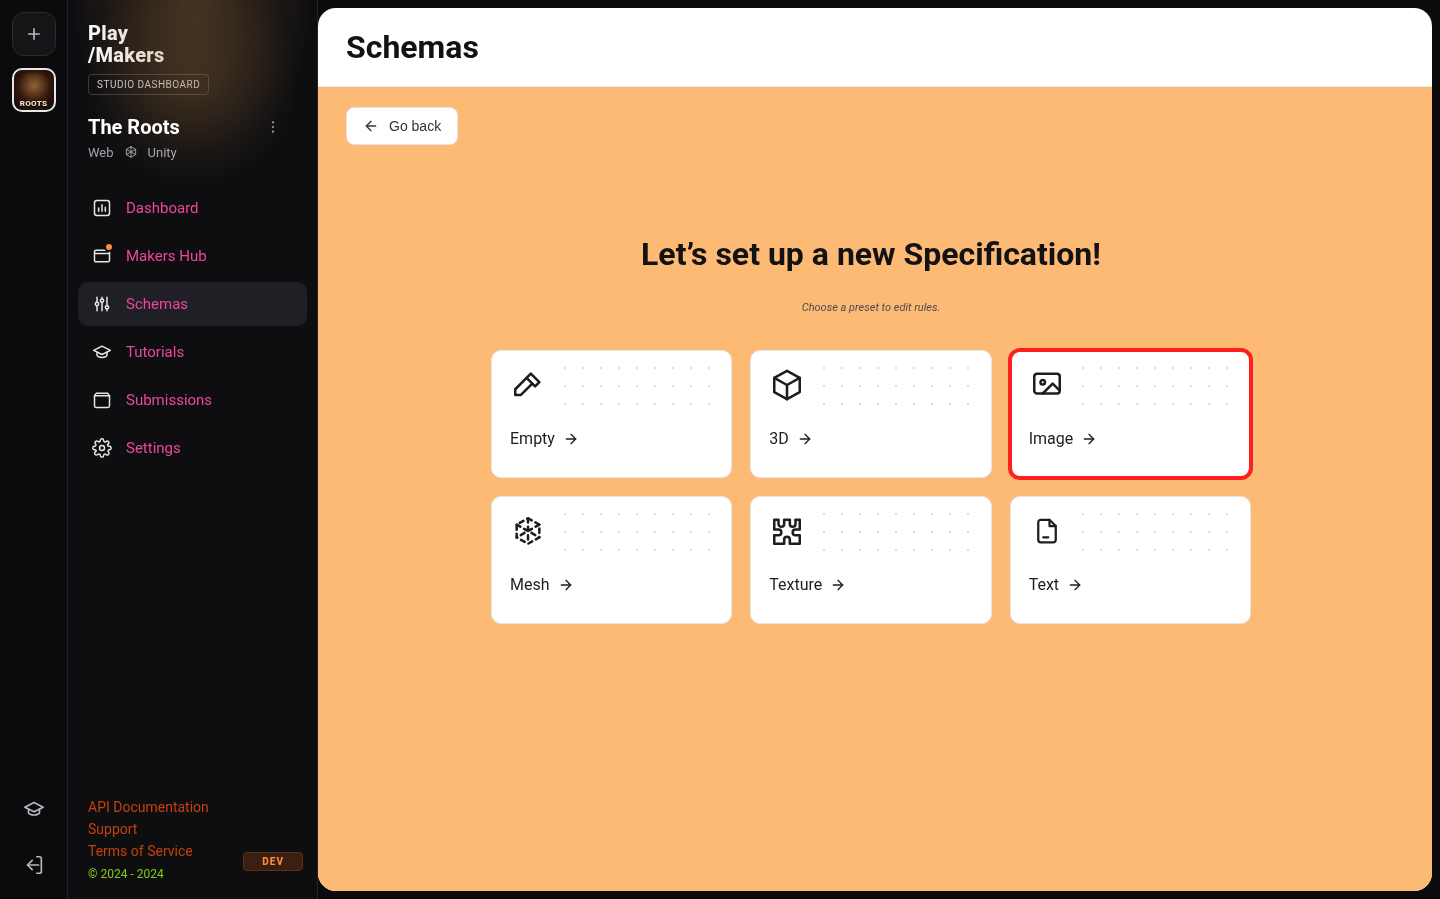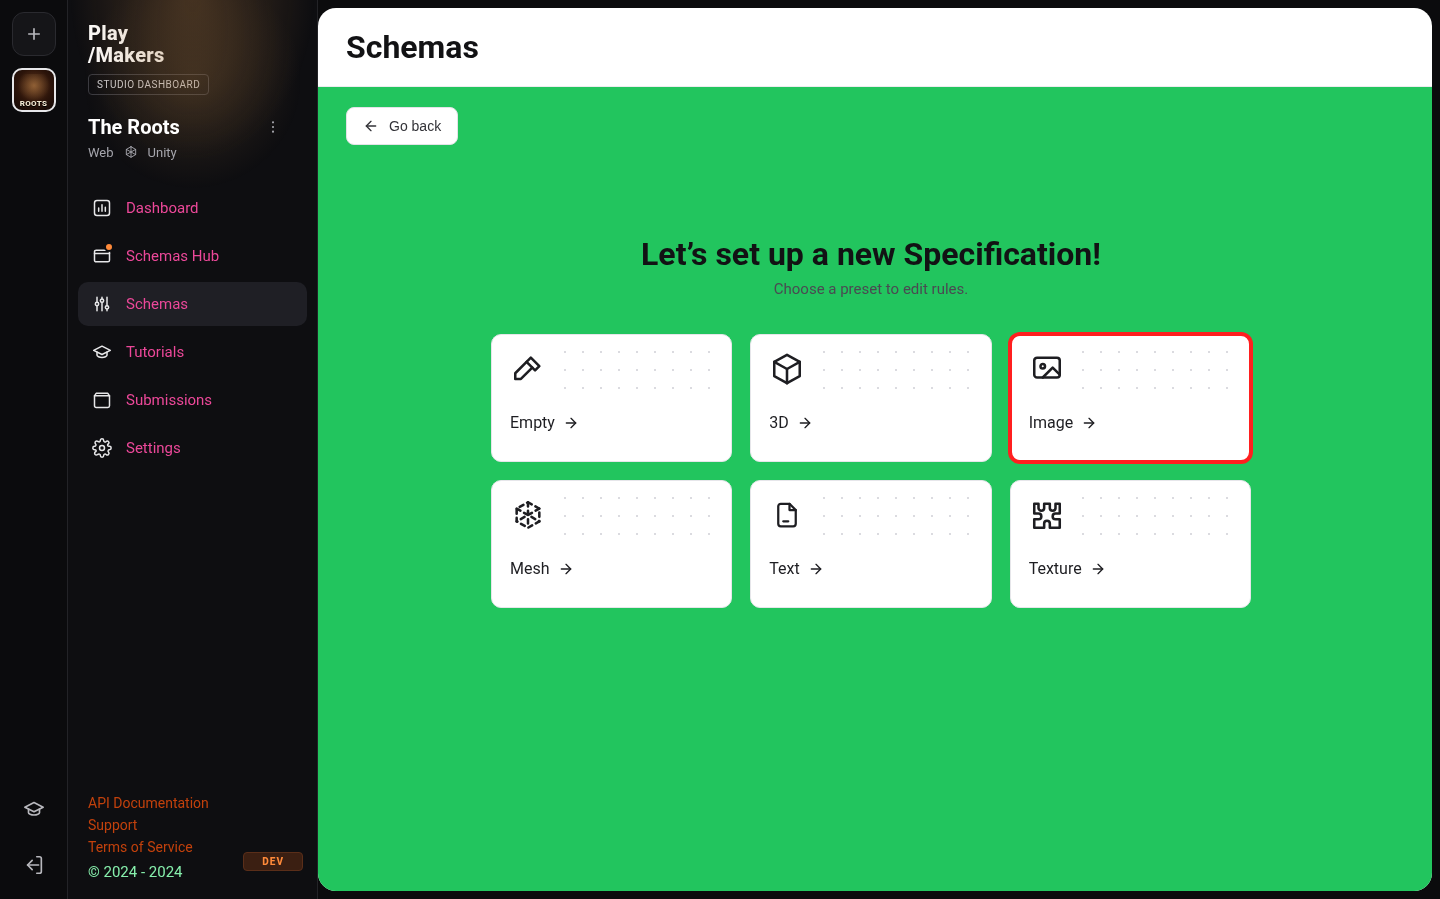--- a/index.html
+++ b/index.html
@@ -29,35 +29,35 @@
   .project .dots { width:24px; height:24px; display:flex; align-items:center; justify-content:center; color:#a5a5ac; border-radius:6px; cursor:pointer; }
 
   .nav { padding:18px 10px; display:flex; flex-direction:column; gap:4px; }
   .nav a { position:relative; display:flex; align-items:center; gap:14px; padding:12px 14px; border-radius:10px; color:#ec4899; text-decoration:none; font-size:15px; cursor:pointer;text-align:right; }
   .nav a.active { background:#1f1f25; }
   .nav a .ico { width:20px; height:20px; display:flex; align-items:center; justify-content:center; color:#e7e7e9; }
   .nav a .badge-dot { position:absolute; left:26px; top:8px; width:10px; height:10px; border-radius:50%; background:#ff8a3a; border:2px solid #0e0e11; }
 
   .sidebar-footer { margin-top:auto; padding:18px 20px; color:#b8b8bd; font-size:14px; }
   .sidebar-footer a { display:block; color:#c2410c; text-decoration:none; margin:6px 0; cursor:pointer; }
-  .sidebar-footer .copyright { color:#86efac; margin-top:8px; font-size:15px; }
+  .sidebar-footer .copyright { color:#84cc16; margin-top:8px; font-size:12px; }
   .dev-pill { position:absolute; right:14px; bottom:28px; background:#3b1f12; color:#ff8a3a; border:1px solid #5a2e19; font-size:10px; font-weight:800; letter-spacing:1px; padding:3px 18px; border-radius:4px; }
 
   
   .main { flex:1; display:flex; padding:8px 8px 8px 0; }
   .panel { flex:1; background:#ffffff; border-radius:18px; display:flex; flex-direction:column; overflow:hidden; }
   .panel-header { padding:20px 28px; border-bottom:1px solid #ececef; }
   .panel-header h2 { font-size:32px; font-weight:700; color:#121214; }
-  .panel-body { flex:1; background:#22c55e; padding:20px 36px 24px 28px; overflow:auto; }
+  .panel-body { flex:1; background:#fdba74; padding:20px 36px 24px 28px; overflow:auto; }
 
   .go-back { display:inline-flex; align-items:center; gap:10px; background:#fff; border:1px solid #e3e3e7; color:#333338; border-radius:8px; padding:10px 16px; font-size:14px; cursor:pointer; }
 
   .center { max-width:820px; margin:90px auto 0 auto; text-align:center; color:#121214; }
   .center h3 { font-size:32px; font-weight:700; }
-  .center p { margin-top:7px; color:#4a4a52; font-size:15px; }
+  .center p { margin-top:28px; color:#4a4a52; font-size:11px;font-style:italic; }
 
   .grid { display:grid; grid-template-columns: repeat(3, 1fr); gap:18px; margin:36px auto 0 auto; max-width:760px; }
   .card { position:relative; background:#fff; border:1px solid #e6e6ea; border-radius:10px; padding:16px 18px 20px 18px; min-height:128px; cursor:pointer; text-align:left; overflow:hidden; }
   .card .dots-bg { position:absolute; inset:8px 8px auto auto; width:70%; height:56px; background-image: radial-gradient(#d7d7dc 1px, transparent 1px); background-size: 18px 18px; opacity:.9; pointer-events:none; }
   .card .ico { width:36px; height:36px; display:flex; align-items:center; justify-content:center; color:#1e1e22; }
   .card .label { margin-top:26px; display:flex; align-items:center; gap:8px; color:#1e1e22; font-size:16px; }
   .card.highlight { outline:4px solid #ff1f1f; outline-offset:-2px; border-color:#ff1f1f; }
 
   
   svg { display:block; }
@@ -142,21 +142,21 @@
       <span>Dashboard</span>
     </a>
     <a>
       <span class="ico">
         <svg width="20" height="20" viewBox="0 0 24 24" fill="none" stroke="currentColor" stroke-width="1.8" stroke-linecap="round">
             <rect x="3" y="5" width="18" height="14" rx="2"></rect>
             <path d="M3 9h18"></path>
           </svg>
       </span>
       <span class="badge-dot"></span>
-      <span>Schemas Hub</span>
+      <span>Makers Hub</span>
     </a>
     <a class="active">
       <span class="ico">
         <svg width="20" height="20" viewBox="0 0 24 24" fill="none" stroke="currentColor" stroke-width="1.8" stroke-linecap="round">
             <path d="M6 4v6M6 14v6M12 4v2M12 10v10M18 4v10M18 18v2"></path>
             <circle cx="6" cy="12" r="2"></circle>
             <circle cx="12" cy="8" r="2"></circle>
             <circle cx="18" cy="16" r="2"></circle>
           </svg>
       </span>
@@ -296,46 +296,46 @@
                     <path d="M5 12h14"></path>
                     <path d="M12 5l7 7-7 7"></path>
                   </svg>
                 </span>
             </div>
           </div>
 
           <div class="card">
             <div class="dots-bg"></div>
             <span class="ico">
+              <svg width="34" height="34" viewBox="0 0 24 24" fill="none" stroke="currentColor" stroke-width="1.8" stroke-linecap="round" stroke-linejoin="round">
+                  <path d="M14 4h-4v3a2 2 0 1 1-4 0V4H3v7h3a2 2 0 1 1 0 4H3v6h7v-3a2 2 0 1 1 4 0v3h7v-6h-3a2 2 0 1 1 0-4h3V4h-3v3a2 2 0 1 1-4 0V4z"></path>
+                </svg>
+            </span>
+            <div class="label">
+              <span>Texture</span>
+              <span>
+                  <svg width="16" height="16" viewBox="0 0 24 24" fill="none" stroke="currentColor" stroke-width="2" stroke-linecap="round" stroke-linejoin="round">
+                    <path d="M5 12h14"></path>
+                    <path d="M12 5l7 7-7 7"></path>
+                  </svg>
+                </span>
+            </div>
+          </div>
+
+          <div class="card">
+            <div class="dots-bg"></div>
+            <span class="ico">
               <svg width="30" height="34" viewBox="0 0 24 24" fill="none" stroke="currentColor" stroke-width="1.8" stroke-linecap="round" stroke-linejoin="round">
                   <path d="M14 3H7a2 2 0 0 0-2 2v14a2 2 0 0 0 2 2h10a2 2 0 0 0 2-2V8z"></path>
                   <path d="M14 3v5h5"></path>
                   <path d="M9 17h4"></path>
                 </svg>
             </span>
             <div class="label">
               <span>Text</span>
-              <span>
-                  <svg width="16" height="16" viewBox="0 0 24 24" fill="none" stroke="currentColor" stroke-width="2" stroke-linecap="round" stroke-linejoin="round">
-                    <path d="M5 12h14"></path>
-                    <path d="M12 5l7 7-7 7"></path>
-                  </svg>
-                </span>
-            </div>
-          </div>
-
-          <div class="card">
-            <div class="dots-bg"></div>
-            <span class="ico">
-              <svg width="34" height="34" viewBox="0 0 24 24" fill="none" stroke="currentColor" stroke-width="1.8" stroke-linecap="round" stroke-linejoin="round">
-                  <path d="M14 4h-4v3a2 2 0 1 1-4 0V4H3v7h3a2 2 0 1 1 0 4H3v6h7v-3a2 2 0 1 1 4 0v3h7v-6h-3a2 2 0 1 1 0-4h3V4h-3v3a2 2 0 1 1-4 0V4z"></path>
-                </svg>
-            </span>
-            <div class="label">
-              <span>Texture</span>
               <span>
                   <svg width="16" height="16" viewBox="0 0 24 24" fill="none" stroke="currentColor" stroke-width="2" stroke-linecap="round" stroke-linejoin="round">
                     <path d="M5 12h14"></path>
                     <path d="M12 5l7 7-7 7"></path>
                   </svg>
                 </span>
             </div>
           </div>
         </div>
       </div>

